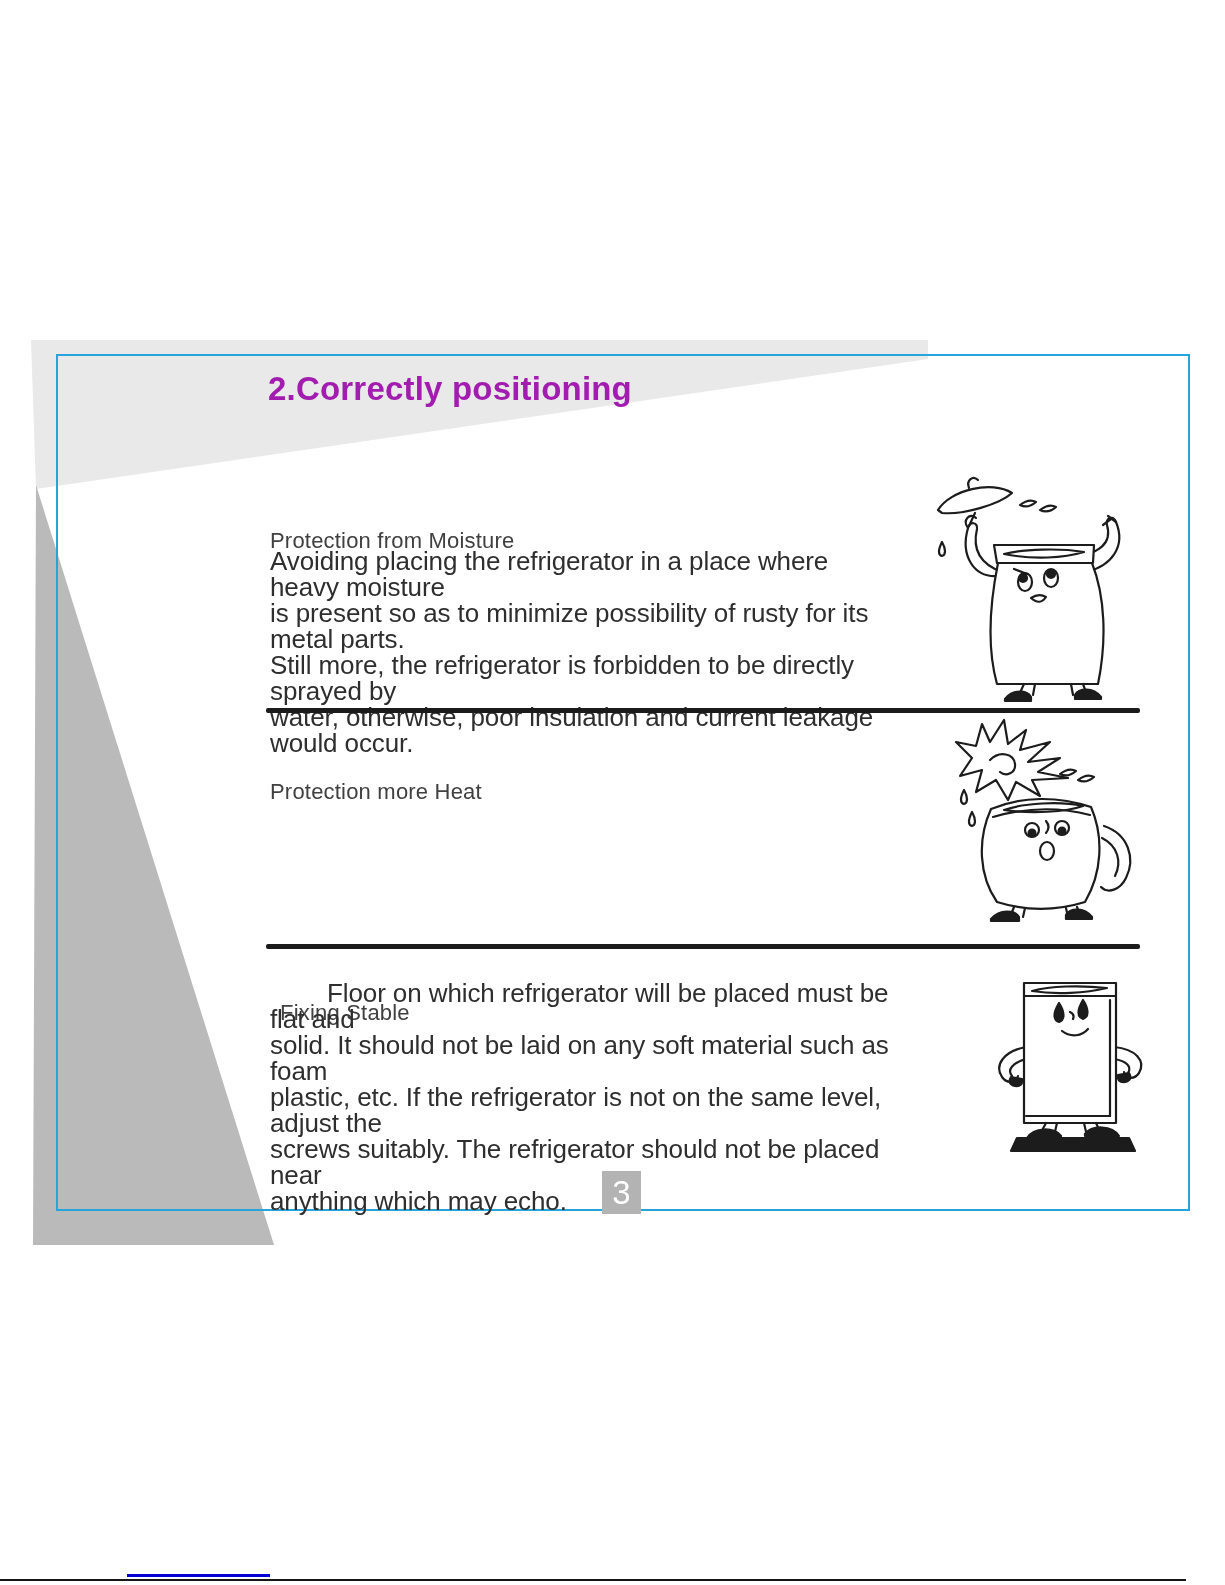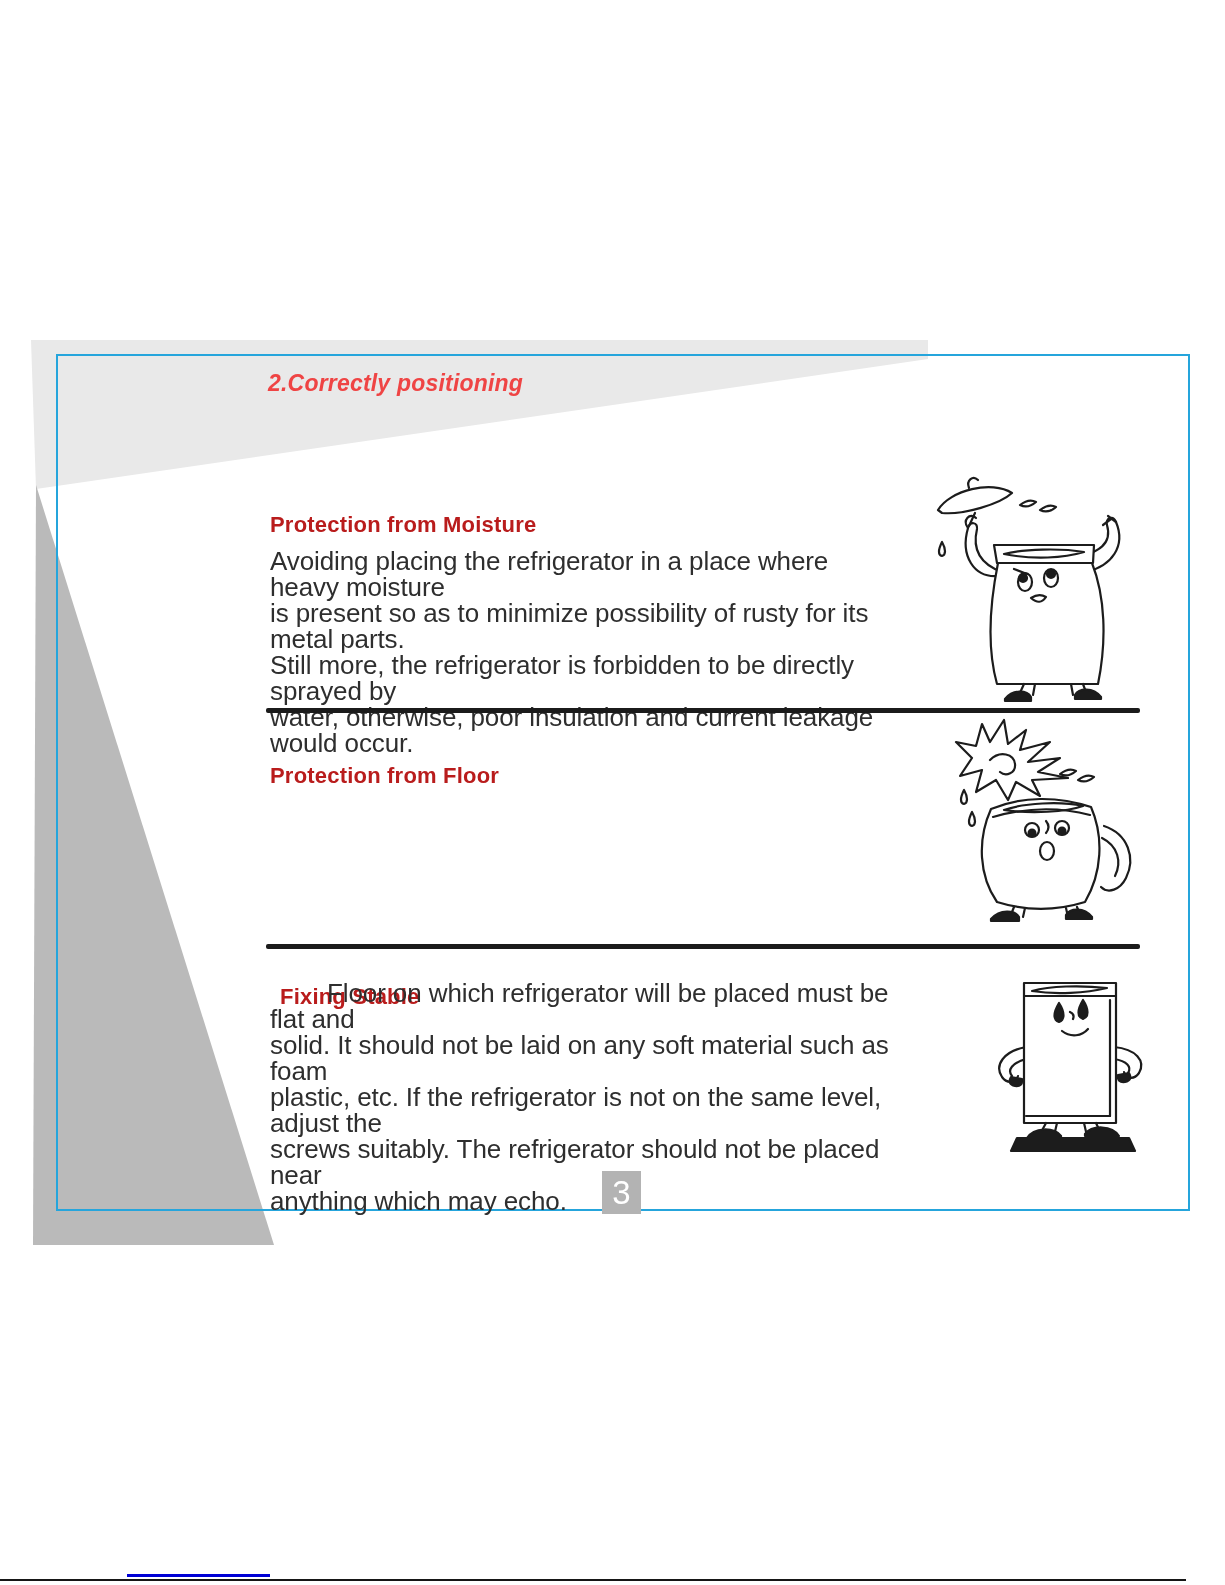--- a/index.html
+++ b/index.html
@@ -15,24 +15,24 @@
   }
   .wedge-left{
     left:0;top:0;width:1225px;height:1585px;background:#bababa;
     clip-path:polygon(36px 485px,274px 1245px,33px 1245px);
   }
   .frame{
     left:56px;top:354px;width:1134px;height:857px;
     border:2px solid #25a5dc;box-sizing:border-box;background:transparent;
   }
   .title{
-    left:268px;top:370px;font-size:23px;font-weight:bold;color:#ef4444;letter-spacing:0.2px;font-style:italic;
+    left:268px;top:370px;font-size:33px;font-weight:bold;color:#a21caf;letter-spacing:0.2px;
   }
   .sec-heading{
-    font-size:22px;font-weight:bold;color:#b91c1c;letter-spacing:0.2px;
+    font-size:22px;font-weight:normal;color:#404040;letter-spacing:0.2px;margin-top:16px;
   }
   .sec-body{
     font-size:26px;line-height:26px;color:#2e2e2e;width:620px;
     white-space:pre-wrap;letter-spacing:-0.1px;
   }
   .divider{
     height:5px;background:#1b1b1b;border-radius:2px;
   }
   .pagenum-badge{
     left:602px;top:1171px;width:39px;height:43px;background:#b3b3b3;
@@ -84,21 +84,21 @@
       <circle cx="139" cy="106" r="4" fill="#1c1c1c"></circle>
       <path d="M119,130 Q127,125 134,129 Q128,138 119,130 Z" fill="#fff"></path>
       <path d="M112,216 L107,227 M123,216 L121,227 M159,216 L161,227 M171,216 L175,227"></path>
       <path d="M93,231 C101,221 115,222 119,229 L119,233 L93,233 Z" fill="#1c1c1c"></path>
       <path d="M189,229 C181,219 167,220 163,227 L163,231 L189,231 Z" fill="#1c1c1c"></path>
     </g>
   </svg>
 
   <div class="abs divider" style="left:266px;top:708px;width:874px;"></div>
 
-  <div class="abs sec-heading" style="left:270px;top:763px;">Protection from Floor</div>
+  <div class="abs sec-heading" style="left:270px;top:763px;">Protection more Heat</div>
 
   <svg class="abs" style="left:920px;top:718px;" width="240" height="205" viewBox="0 0 240 205" aria-hidden="true">
     <g fill="none" stroke="#1c1c1c" stroke-width="2.2" stroke-linecap="round" stroke-linejoin="round">
       <path d="M62,6 L70,24 L84,2 L88,26 L106,12 L100,32 L130,24 L108,44 L140,40 L118,54 L148,60 L112,62 L120,78 L96,64 L88,82 L76,62 L56,74 L62,52 L40,58 L52,40 L36,24 L56,28 Z" fill="#fff"></path>
       <path d="M70,42 C80,32 94,36 95,46 C96,55 86,59 80,54"></path>
       <path d="M44,72 C40,80 40,85 44,86 C48,85 48,79 44,72 Z" fill="#fff"></path>
       <path d="M52,94 C48,102 48,107 52,108 C56,107 56,101 52,94 Z" fill="#fff"></path>
       <path d="M140,56 Q149,49 156,53 Q148,60 140,56 Z" fill="#fff"></path>
       <path d="M158,62 Q167,55 174,59 Q166,66 158,62 Z" fill="#fff"></path>
       <path d="M184,108 C208,116 216,140 206,160 C200,172 188,176 181,169"></path>

